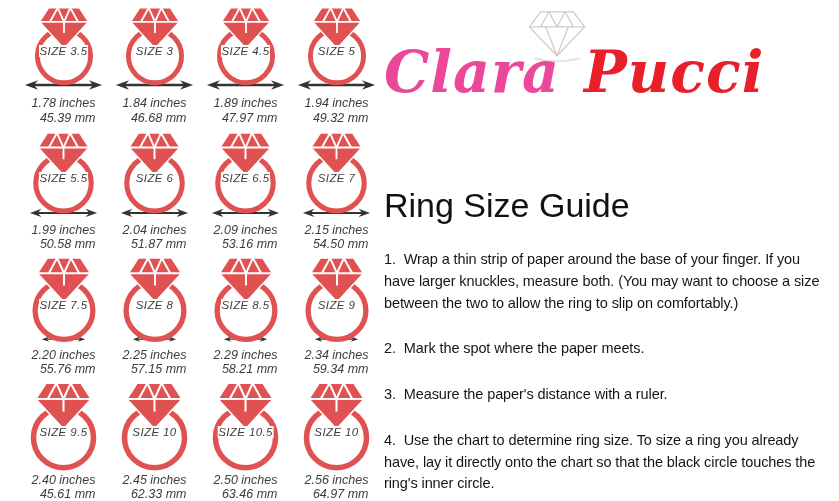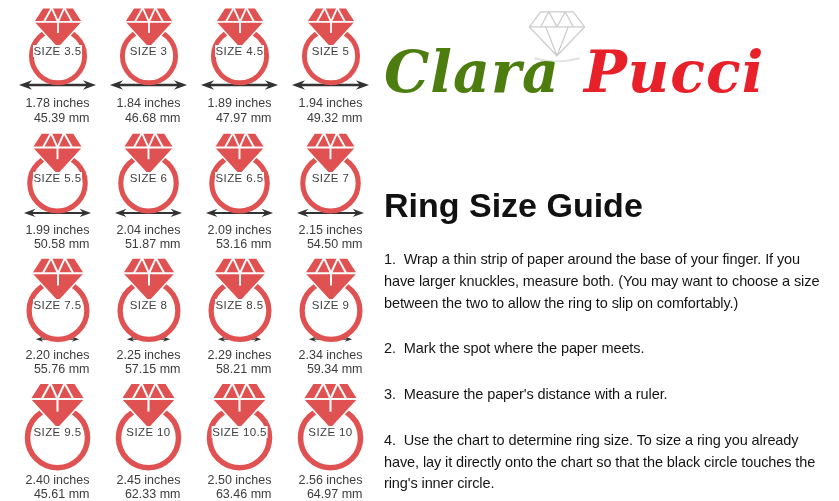--- a/index.html
+++ b/index.html
@@ -9,21 +9,22 @@
     font-family:"Liberation Sans", sans-serif;
   }
   .stage { position:relative; width:839px; height:501px; background:#fff; }
 
   
   .rings-panel {
     position:absolute; left:0; top:0; width:378px; height:361px;
     display:grid;
     grid-template-columns:repeat(4, 91px);
     grid-template-rows:repeat(4, 125px);
-    padding:2px 0 0 12px;
+    padding:2px 0 0 18px;
+    font-style:italic;
   }
   .cell { display:flex; flex-direction:column; align-items:center; padding-top:3px; }
   .ring-wrap { position:relative; display:block; }
   .ring-svg { display:block; height:auto; }
   .r1 .ring-svg { width:70px; }
   .r2 .ring-svg { width:73px; }
   .r3 .ring-svg { width:76px; }
   .r4 .ring-svg { width:79px; }
   .size-label {
     position:absolute; left:50%; top:57%; transform:translate(-50%,-50%);
@@ -43,26 +44,26 @@
     position:absolute; left:380px; top:0; width:459px; height:501px;
     padding:6px 8px 0 4px;
   }
   .logo { position:relative; height:96px; }
   .logo-diamond { position:absolute; left:140px; top:2px; width:66px; height:54px; }
   .logo-text {
     position:absolute; left:0; bottom:2px;
     font-family:"DejaVu Serif", serif; font-style:italic; font-weight:bold;
     font-size:57px; line-height:1; white-space:nowrap; letter-spacing:1px;
   }
-  .logo-first  { color:#4d7c0f;font-style:italic; }
+  .logo-first  { color:#ec4899;font-style:italic; }
   .logo-second { color:var(--color-brand_red, #e31e26); margin-left:24px; }
 
   .guide-title {
     margin-top:84px;
-    font-size:34px; font-weight:bold; color:#111;
+    font-size:34px; font-weight:normal; color:#111;
   }
   .steps { margin-top:24px; }
   .steps p {
     max-width:458px;
     font-size:14.5px; line-height:1.5; letter-spacing:-.1px;
     color:#151515; margin-bottom:24px;
   }
 </style>
 </head>
 <body>

